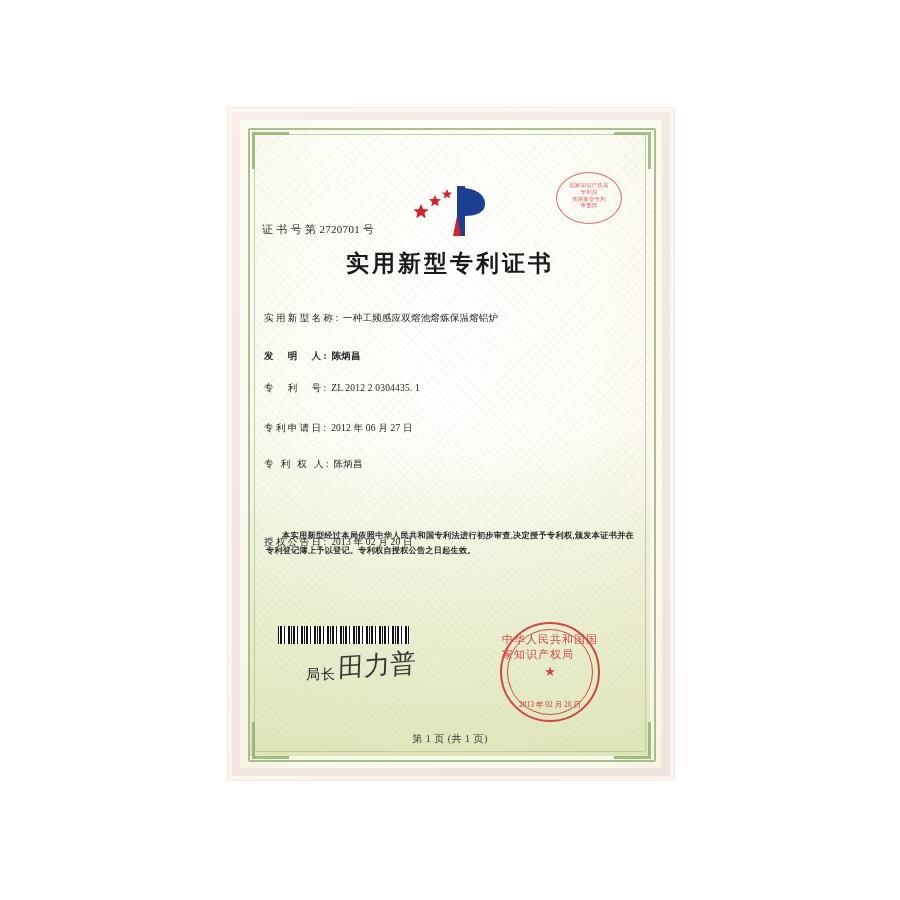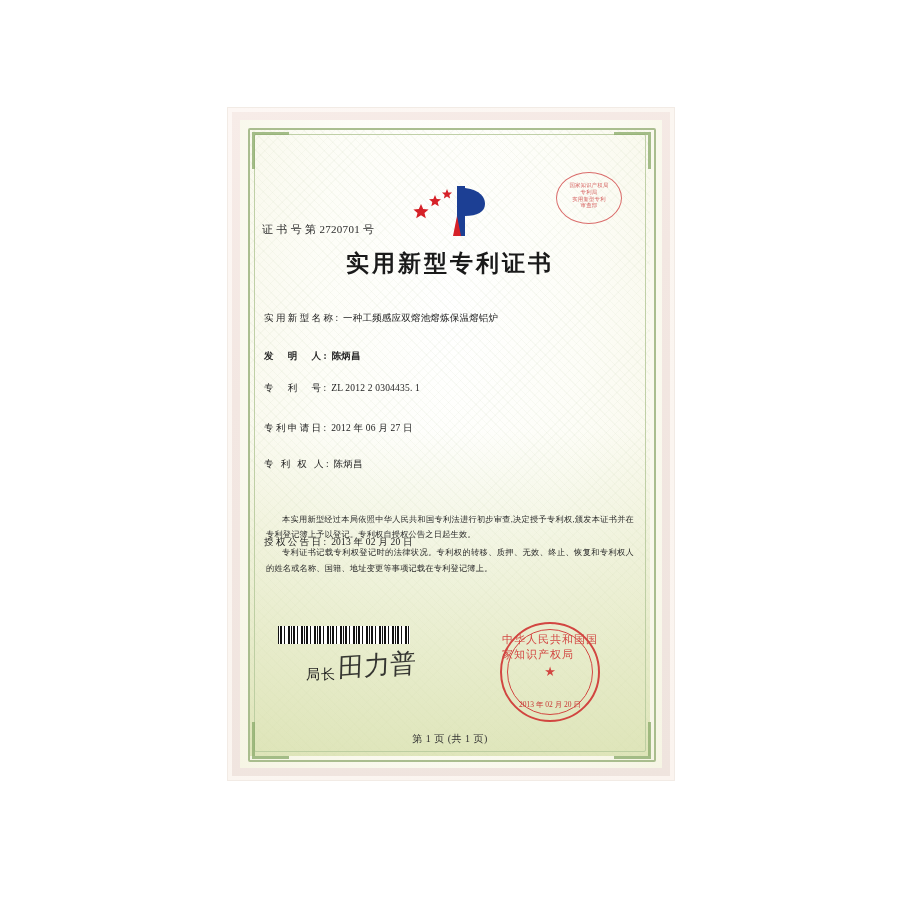--- a/index.html
+++ b/index.html
@@ -167,21 +167,21 @@
     position: absolute;
     left: 266px;
     top: 512px;
     width: 368px;
     font-size: 8.2px;
     line-height: 1.85;
     color: #2a2a2a;
     text-align: justify;
     letter-spacing: .2px;
   }
-  .body-text p { margin: 0 0 3px 0; text-indent: 16px; }
+  .body-text p { margin: 16px 0 3px 0; text-indent: 16px; font-weight: bold; }
 
   
   .barcode {
     position: absolute;
     left: 278px;
     top: 626px;
     width: 132px;
     height: 18px;
     background-image: repeating-linear-gradient(90deg,
       #111 0 1px, #fff 1px 2px, #111 2px 4px, #fff 4px 6px,
@@ -348,21 +348,20 @@
     <span class="val">陈炳昌</span>
   </div>
 
   <div class="field f-grant">
     <span class="lbl">授权公告日:</span>
     <span class="val">2013 年 02 月 20 日</span>
   </div>
 
   <div class="body-text">
     <p>本实用新型经过本局依照中华人民共和国专利法进行初步审查,决定授予专利权,颁发本证书并在专利登记簿上予以登记。专利权自授权公告之日起生效。</p>
-    <p>专利证书记载专利权登记时的法律状况。专利权的转移、质押、无效、终止、恢复和专利权人的姓名或名称、国籍、地址变更等事项记载在专利登记簿上。</p>
   </div>
 
   <div class="barcode"></div>
 
   <div class="director">局长</div>
   <div class="signature">田力普</div>
 
   <div class="seal">
     <div class="seal-inner"></div>
     <div class="seal-text-top">中华人民共和国国家知识产权局</div>

